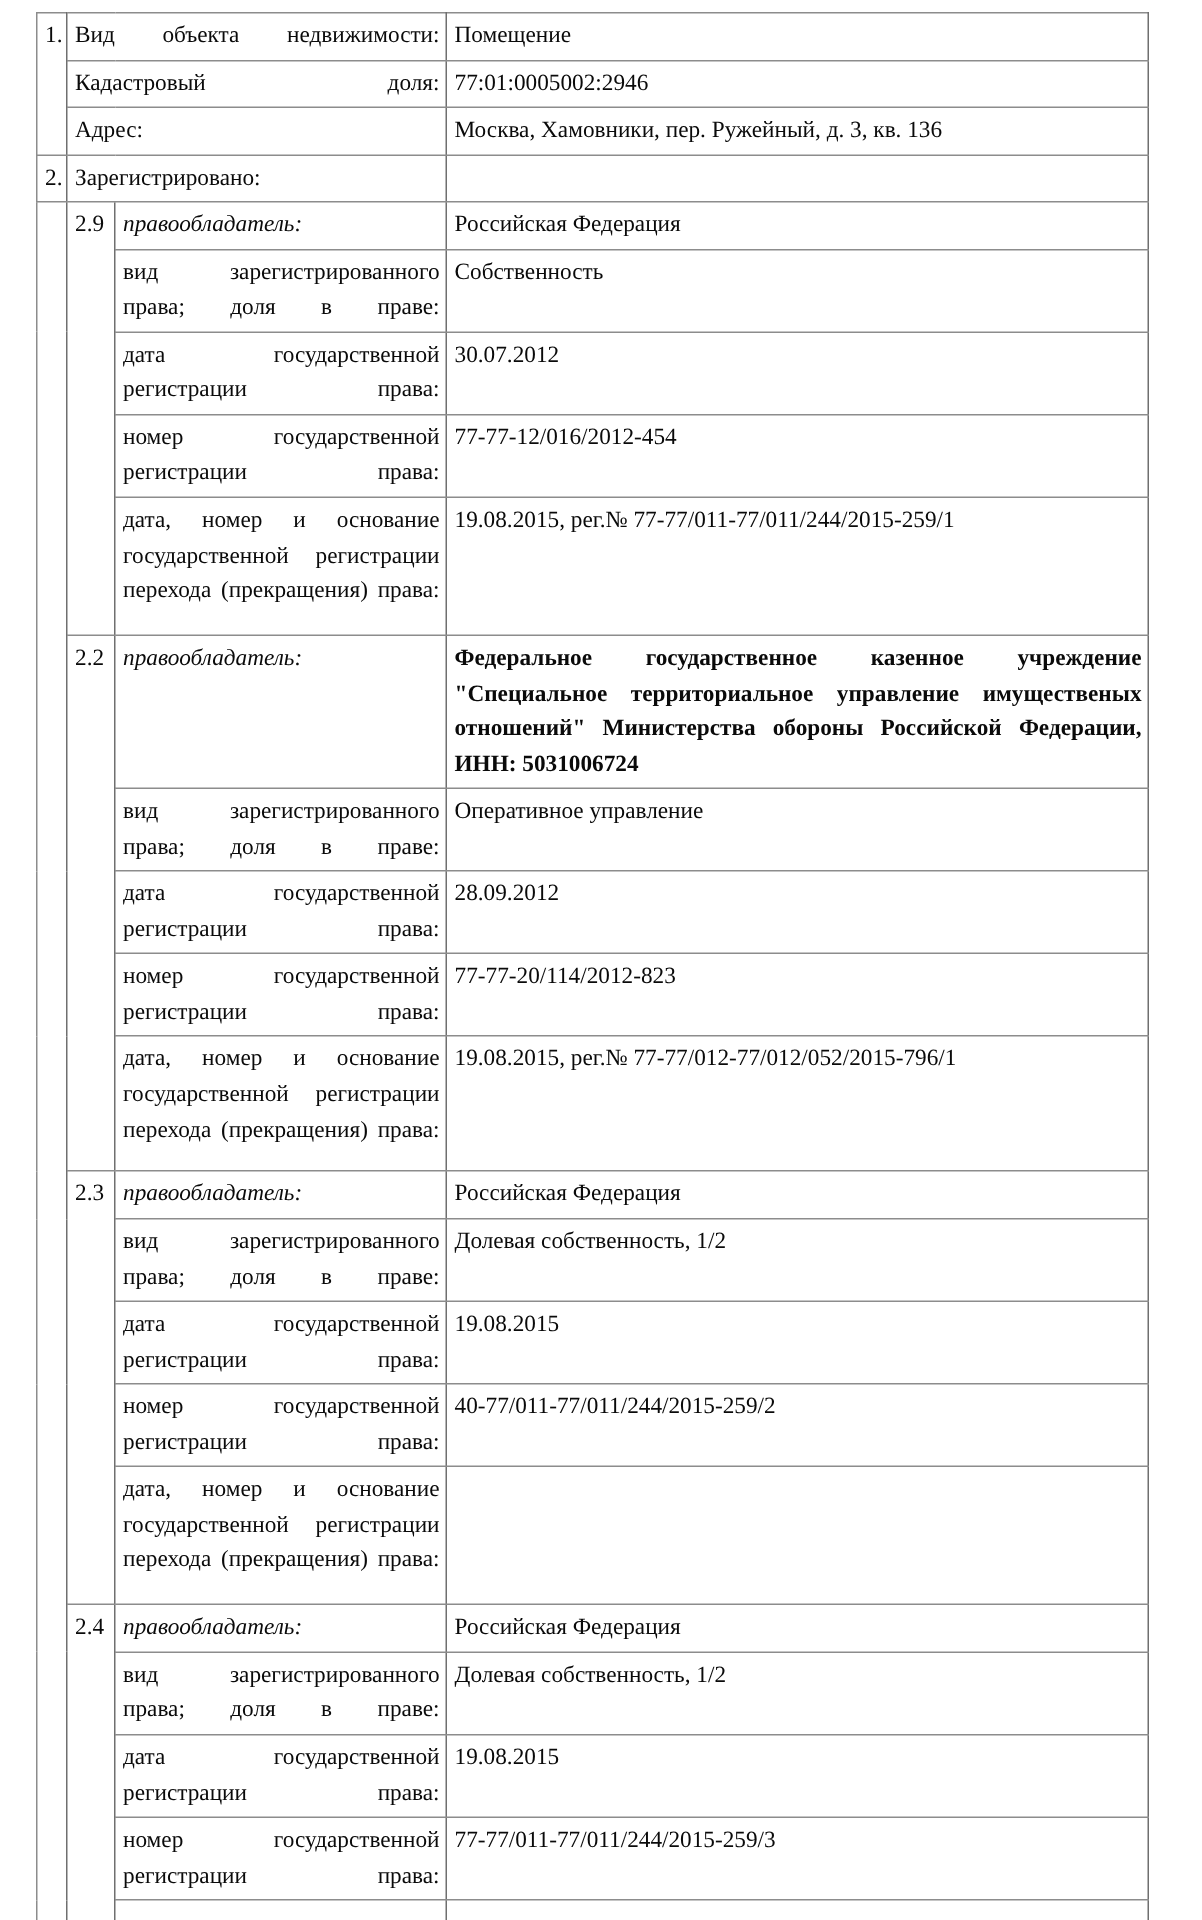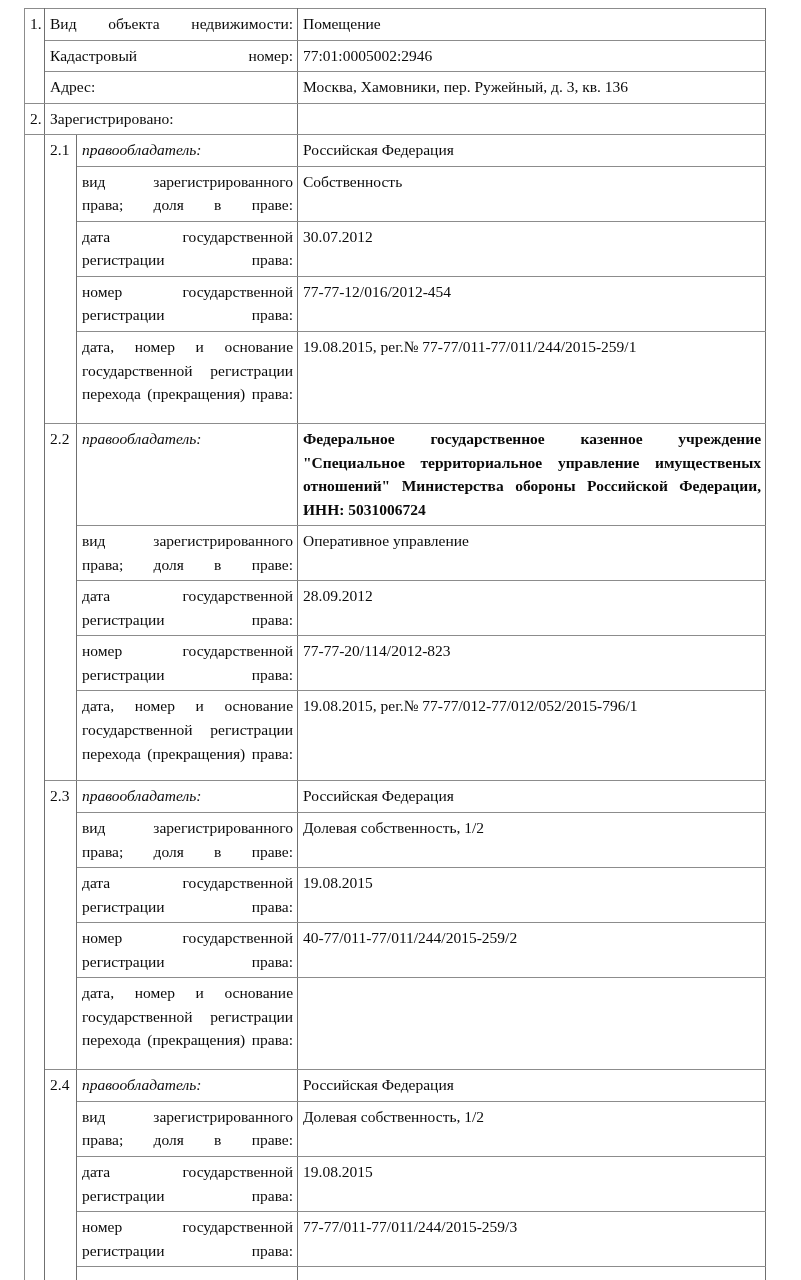--- a/index.html
+++ b/index.html
@@ -112,37 +112,37 @@
       <col class="col-value">
     </colgroup>
     <tbody>
 
       <tr>
         <td class="cell-num" rowspan="3">1.</td>
         <td class="cell-label" colspan="2">Вид объекта недвижимости:</td>
         <td class="cell-value">Помещение</td>
       </tr>
       <tr>
-        <td class="cell-label" colspan="2">Кадастровый номер:</td>
+        <td class="cell-label" colspan="2">Кадастровый доля:</td>
         <td class="cell-value">77:01:0005002:2946</td>
       </tr>
       <tr>
         <td class="cell-label" colspan="2">Адрес:</td>
         <td class="cell-value">Москва, Хамовники, пер. Ружейный, д. 3, кв. 136</td>
       </tr>
 
       <tr>
         <td class="cell-num">2.</td>
         <td class="cell-heading" colspan="2">Зарегистрировано:</td>
         <td class="cell-value empty-cell"></td>
       </tr>
 
       <tr>
         <td class="cell-num empty-cell" rowspan="20"></td>
-        <td class="cell-subnum" rowspan="5">2.1</td>
+        <td class="cell-subnum" rowspan="5">2.9</td>
         <td class="cell-label last-left">правообладатель:</td>
         <td class="cell-value">Российская Федерация</td>
       </tr>
       <tr>
         <td class="cell-label">вид зарегистрированного права; доля в праве:</td>
         <td class="cell-value">Собственность</td>
       </tr>
       <tr>
         <td class="cell-label">дата государственной регистрации права:</td>
         <td class="cell-value">30.07.2012</td>

